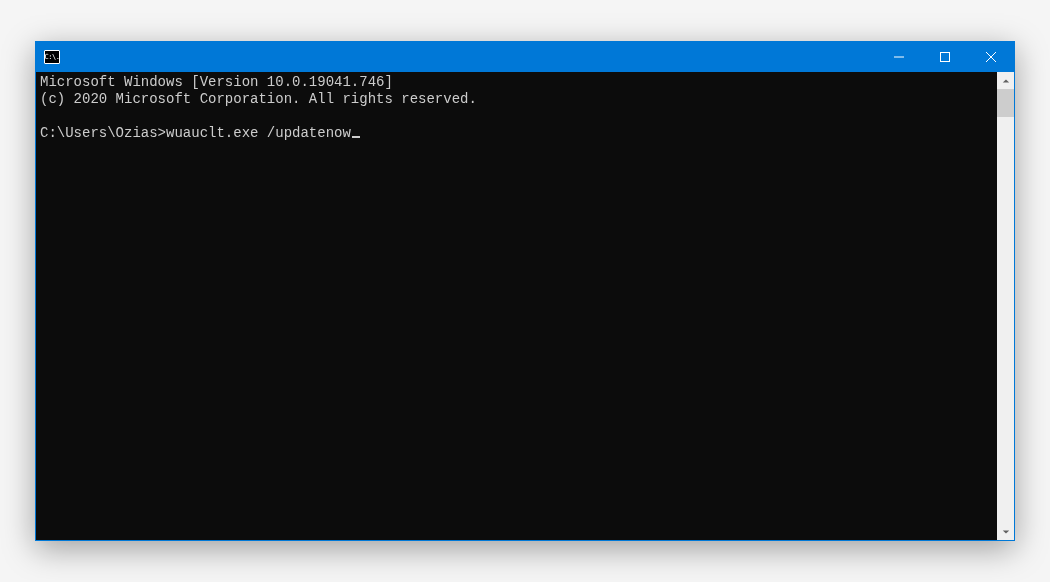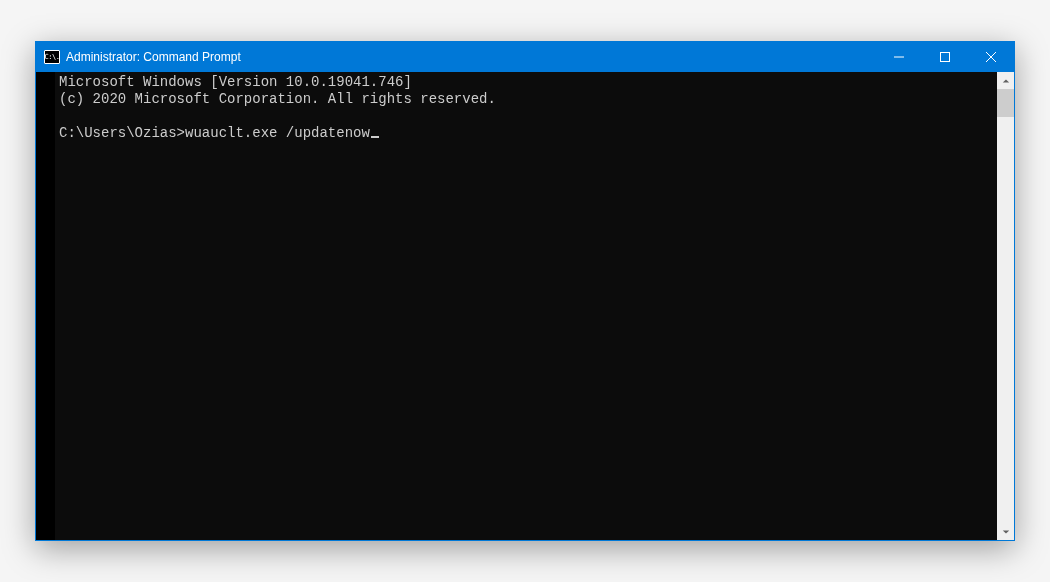--- a/index.html
+++ b/index.html
@@ -57,21 +57,20 @@
       display: flex;
       align-items: center;
       justify-content: center;
       color: #fff;
     }
     .titlebar-btn svg { width: 10px; height: 10px; stroke: #fff; stroke-width: 1; fill: none; }
     .client {
       flex: 1;
       display: flex;
       min-height: 0;
-      padding-left: 19px;
     }
     .terminal {
       flex: 1;
       background: #0c0c0c;
       color: #ccc;
       font-family: Consolas, "Courier New", monospace;
       font-size: 14px;
       line-height: 17px;
       padding: 2px 4px;
       white-space: pre;
@@ -111,21 +110,20 @@
     }
   </style>
 </head>
 <body>
 
 <div class="window">
   <div class="titlebar">
     <div class="titlebar-icon">
       <span class="titlebar-icon-inner">C:\.</span>
     </div>
-    <span class="titlebar-text">Administrator: Command Prompt</span>
     <div class="titlebar-spacer"></div>
     <div class="titlebar-controls">
       <div class="titlebar-btn">
         <svg viewBox="0 0 10 10">
             <line x1="0" y1="5" x2="10" y2="5"></line>
           </svg>
       </div>
       <div class="titlebar-btn">
         <svg viewBox="0 0 10 10">
             <rect x="0.5" y="0.5" width="9" height="9"></rect>

